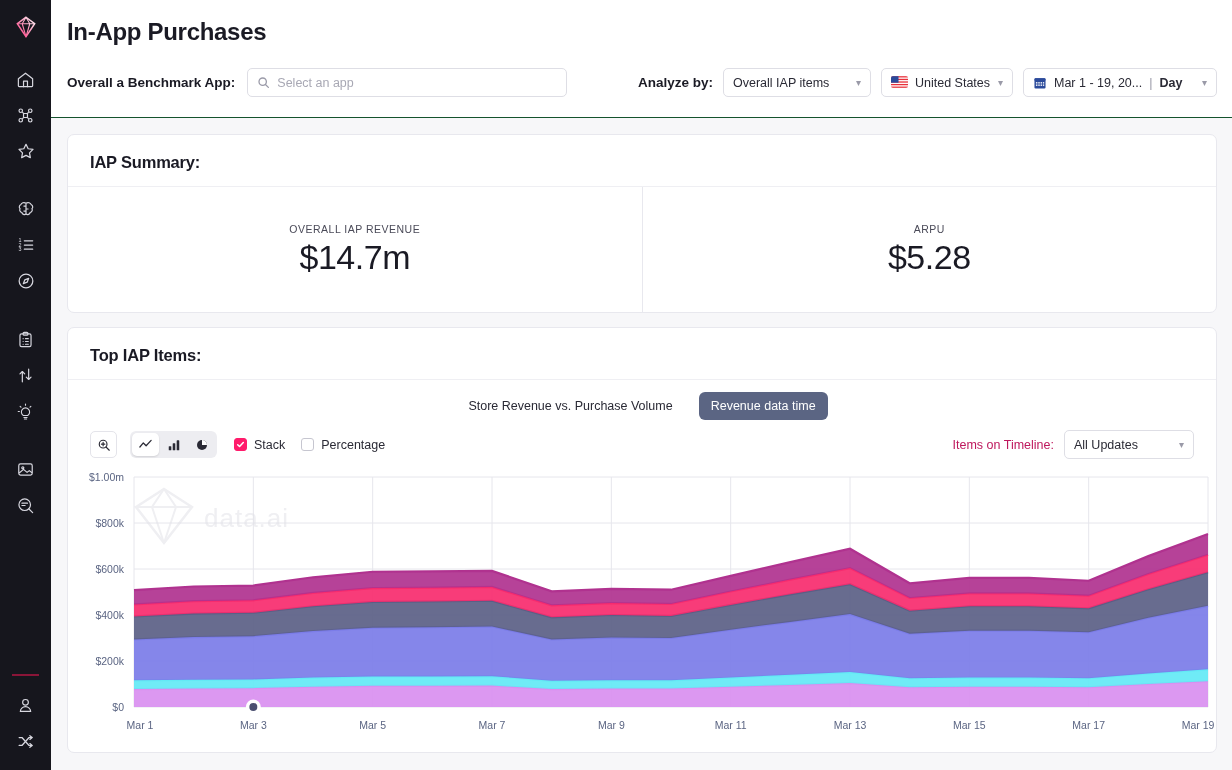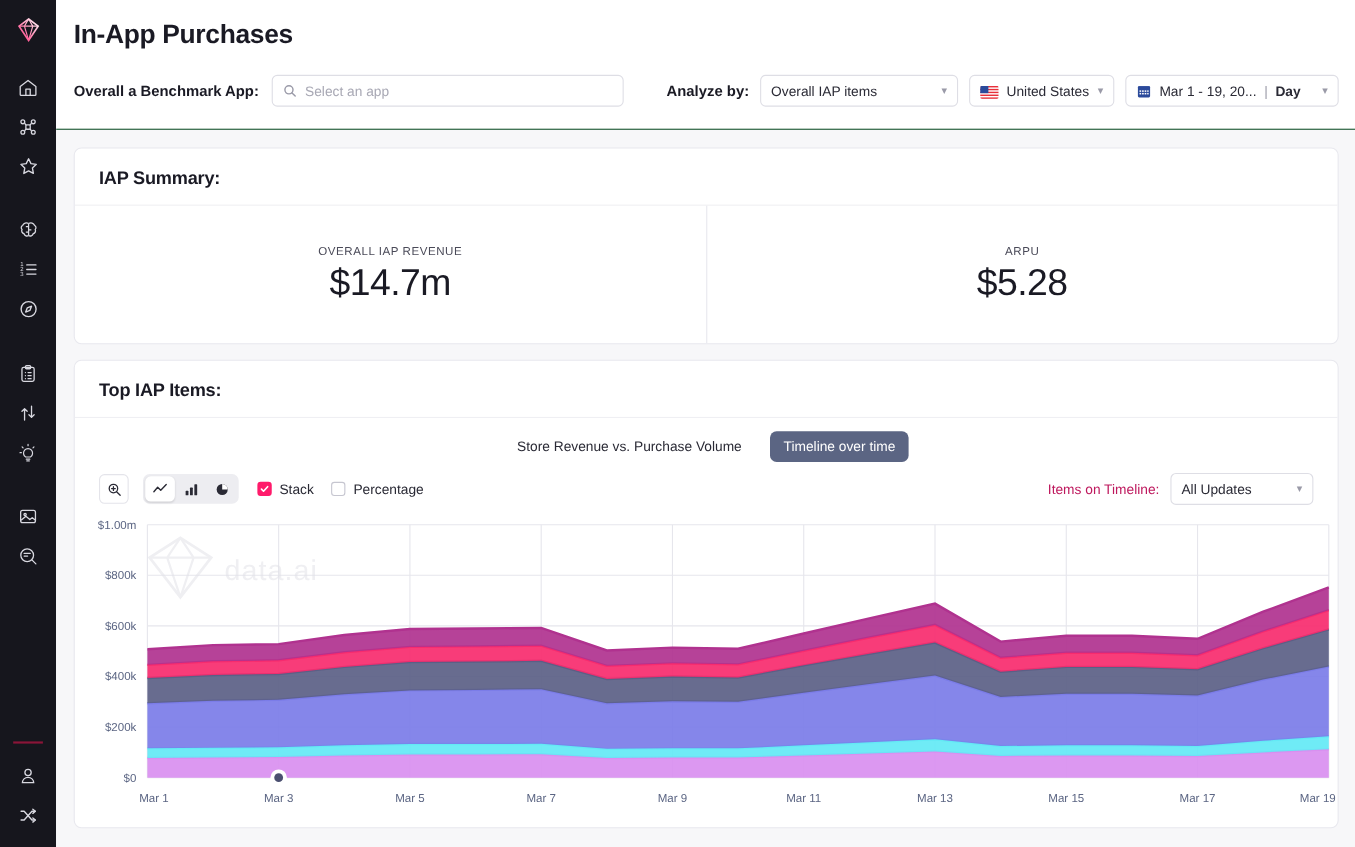--- a/index.html
+++ b/index.html
@@ -69,21 +69,21 @@
   }
   .search-ph { font-size: 12.5px; color: #a8a8b4; }
   .spacer { flex: 1 1 auto; }
   .right-ctls { display: flex; align-items: center; gap: 10px; padding-right: 15px; }
   .sel {
     height: 29px; border: 1px solid #dedee5; border-radius: 5px;
     background: #fff; display: flex; align-items: center;
     padding: 0 9px; gap: 7px; font-size: 12.5px; color: #2a2a35;
     white-space: nowrap; cursor: pointer;
   }
-  .sel-analyze { width: 180px; justify-content: space-between; }
+  .sel-analyze { width: 148px; justify-content: space-between; }
   .sel-country { width: 132px; justify-content: space-between; }
   .sel-date { width: 194px; justify-content: space-between; }
   .chev { color: #9a9aa8; font-size: 10px; line-height: 1; }
   .flag {
     width: 17px; height: 12px; border-radius: 2px; overflow: hidden;
     flex: 0 0 auto; position: relative; background: #fff;
   }
 
   
   .content { padding: 16px 15px 0 16px; }
@@ -300,21 +300,21 @@
 
         <span class="spacer"></span>
 
         <div class="right-ctls">
           <span class="ctl-label">Analyze by:</span>
           <div class="sel sel-analyze">
             <span>Overall IAP items</span>
             <span class="chev">▾</span>
           </div>
           <div class="sel sel-country">
-            <span style="display:flex;align-items:flex-end;gap:7px">
+            <span style="display:flex;align-items:flex-start;gap:7px">
               <span class="flag">
                 <svg width="17" height="12" viewBox="0 0 19 13">
                   <rect width="19" height="13" fill="#fff"></rect>
                   <g fill="#e8303a">
                     <rect y="0" width="19" height="1.45"></rect>
                       <rect y="2.9" width="19" height="1.45"></rect>
                     <rect y="5.8" width="19" height="1.45"></rect>
                       <rect y="8.7" width="19" height="1.45"></rect>
                     <rect y="11.6" width="19" height="1.4"></rect>
                   </g>
@@ -369,21 +369,21 @@
           </div>
         </div>
       </section>
 
       <section class="card">
         <div class="card-title">Top IAP Items:</div>
         <div class="card-sep"></div>
 
         <div class="chart-tabs">
           <div class="tab">Store Revenue vs. Purchase Volume</div>
-          <div class="tab active">Timeline over time</div>
+          <div class="tab active">Revenue data time</div>
         </div>
 
         <div class="chart-toolbar">
           <div class="tool-btn">
             <svg width="14" height="14" viewBox="0 0 24 24" fill="none" stroke="#2a2a35" stroke-width="2" stroke-linecap="round">
               <circle cx="10.5" cy="10.5" r="6.6"></circle>
                 <path d="M15.4 15.4 L21 21"></path>
               <path d="M10.5 7.6 V13.4 M7.6 10.5 H13.4"></path>
             </svg>
           </div>

